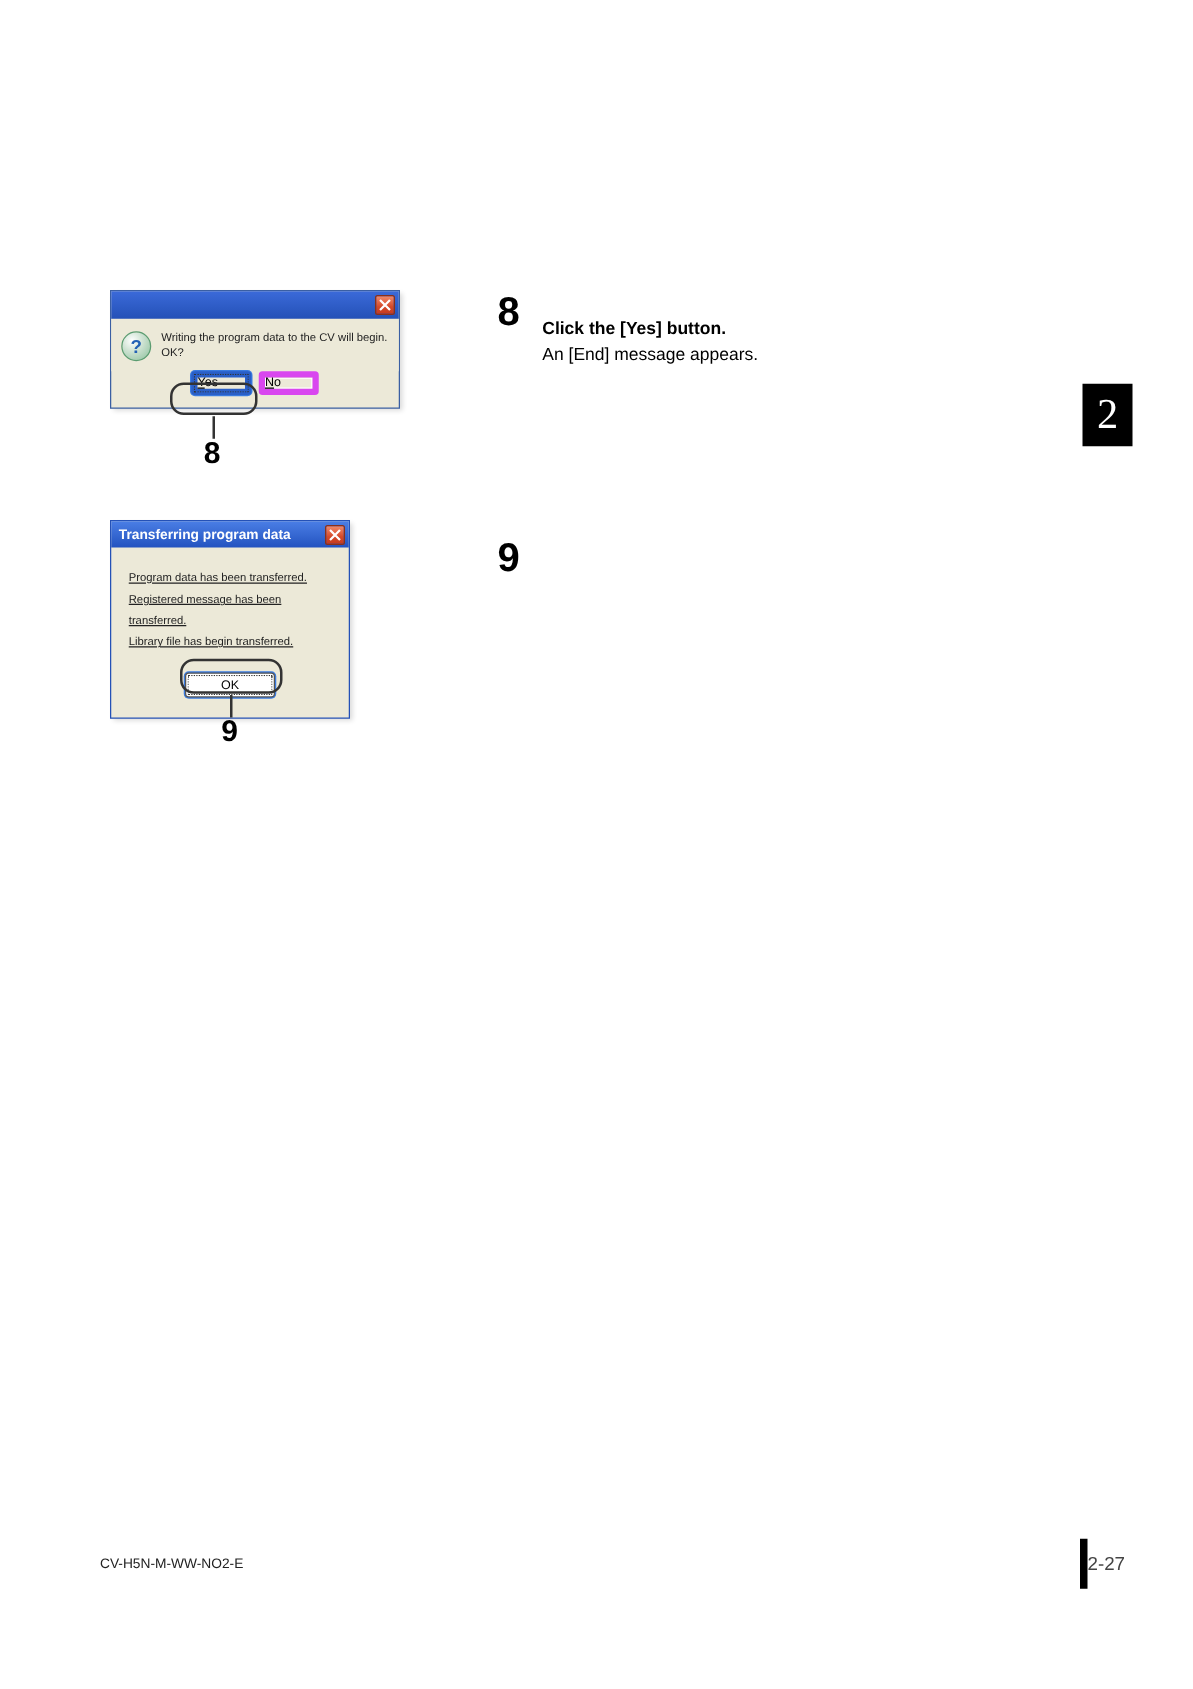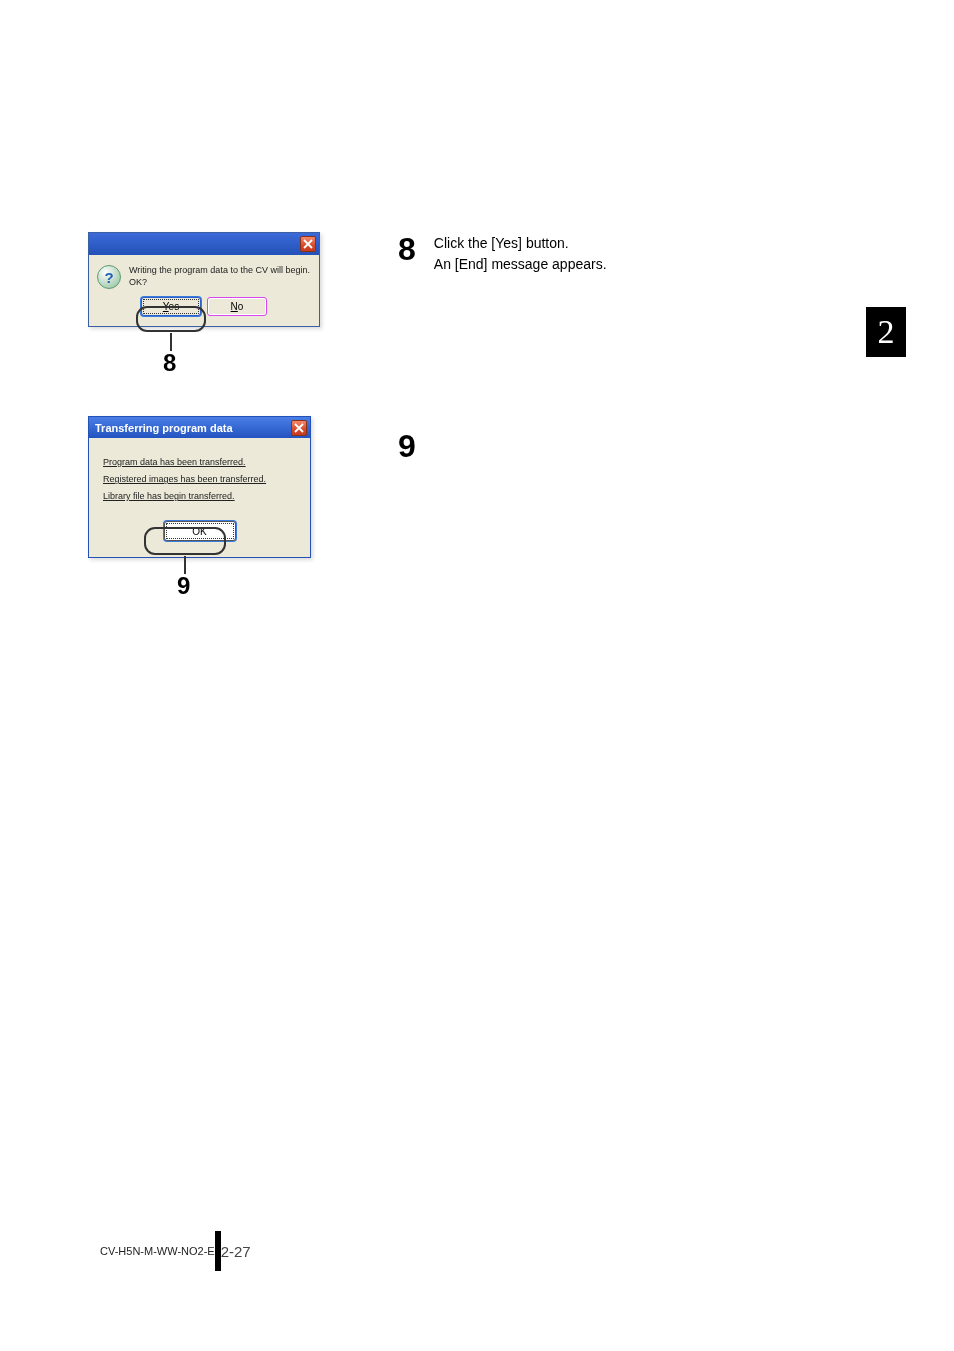--- a/index.html
+++ b/index.html
@@ -26,36 +26,36 @@
     font-size: 34px;
     display: flex;
     align-items: center;
     justify-content: center;
   }
 
   
   .footer {
     position: absolute;
     bottom: 80px;
-    left: 100px;
+    left: 80px;
     right: 54px;
     display: flex;
-    justify-content: flex-start;
+    justify-content: space-between;
     align-items: center;
     font-size: 11px;
     color: #222;
   }
   .footer .right { display: flex; align-items: center; gap: 0; font-size: 15px; color: #444; }
   .footer .bar { width: 6px; height: 40px; background: #000; }
 
   
   .step { position: absolute; left: 398px; display: flex; align-items: flex-start; gap: 18px; }
   .step .num { font-family: Arial, sans-serif; font-size: 32px; font-weight: 900; line-height: 1; }
   .step .text { font-size: 14px; line-height: 1.5; }
-  .step .text .title { font-weight: 400; }
+  .step .text .title { font-weight: 700; margin-top: 19px; }
   .step8 { top: 233px; }
   .step9 { top: 430px; }
 
   
   .dlg1 {
     position: absolute;
     left: 88px;
     top: 232px;
     width: 232px;
     border: 1px solid #3a5fa3;
@@ -103,29 +103,28 @@
   }
   .dlg1 .msg { font-size: 9px; color: #222; line-height: 1.3; }
   .dlg1 .btnrow {
     text-align: center;
     padding-bottom: 10px;
     display: flex;
     justify-content: center;
     gap: 6px;
   }
   .winbtn {
-    width: 60px;
+    width: 48px;
     height: 19px;
     background: #ece9d8;
-    border: 1px solid #d946ef;
+    border: 5px solid #d946ef;
     border-radius: 3px;
     font-size: 10px;
     display: flex;
     align-items: center;
-    justify-content: center;
     box-shadow: inset 0 0 0 1px #fff;
   }
   .winbtn.default { outline: 1px dotted #333; outline-offset: -3px; border-color: #2a5fc7; box-shadow: 0 0 0 1px #3a7be0; }
   .winbtn .u { text-decoration: underline; }
 
   
   .ring {
     position: absolute;
     border: 2px solid #333;
     border-radius: 11px;
@@ -134,21 +133,21 @@
   .lead { position: absolute; background: #333; width: 1.5px; }
   .lead8 { left: 170px; top: 333px; height: 18px; }
   .callout-num { position: absolute; font-family: Arial, sans-serif; font-size: 24px; font-weight: 900; }
   .cn8 { left: 163px; top: 349px; }
 
   
   .dlg2 {
     position: absolute;
     left: 88px;
     top: 416px;
-    width: 223px;
+    width: 192px;
     border: 1px solid #2451b7;
     background: #ece9d8;
     box-shadow: 2px 2px 4px rgba(0,0,0,.15);
   }
   .dlg2 .titlebar {
     height: 21px;
     background: linear-gradient(180deg, #4a7ee5 0%, #2353c0 100%);
     color: #fff;
     font-family: 'Trebuchet MS', Arial, sans-serif;
     font-weight: 700;
@@ -235,21 +234,21 @@
     <div class="titlebar">
       <span>Transferring program data</span>
       <div class="close-btn">
         <svg viewBox="0 0 10 10">
             <path d="M1 1 L9 9 M9 1 L1 9" stroke="#fff" stroke-width="1.8"></path>
           </svg>
       </div>
     </div>
     <div class="body2">
       <div>Program data has been transferred.</div>
-      <div>Registered images has been transferred.</div>
+      <div>Registered message has been transferred.</div>
       <div>Library file has begin transferred.</div>
     </div>
     <div class="btnrow2">
       <div class="okbtn">OK</div>
     </div>
   </div>
   <div class="ring ring9"></div>
   <div class="lead lead9"></div>
   <div class="callout-num cn9">9</div>
 

